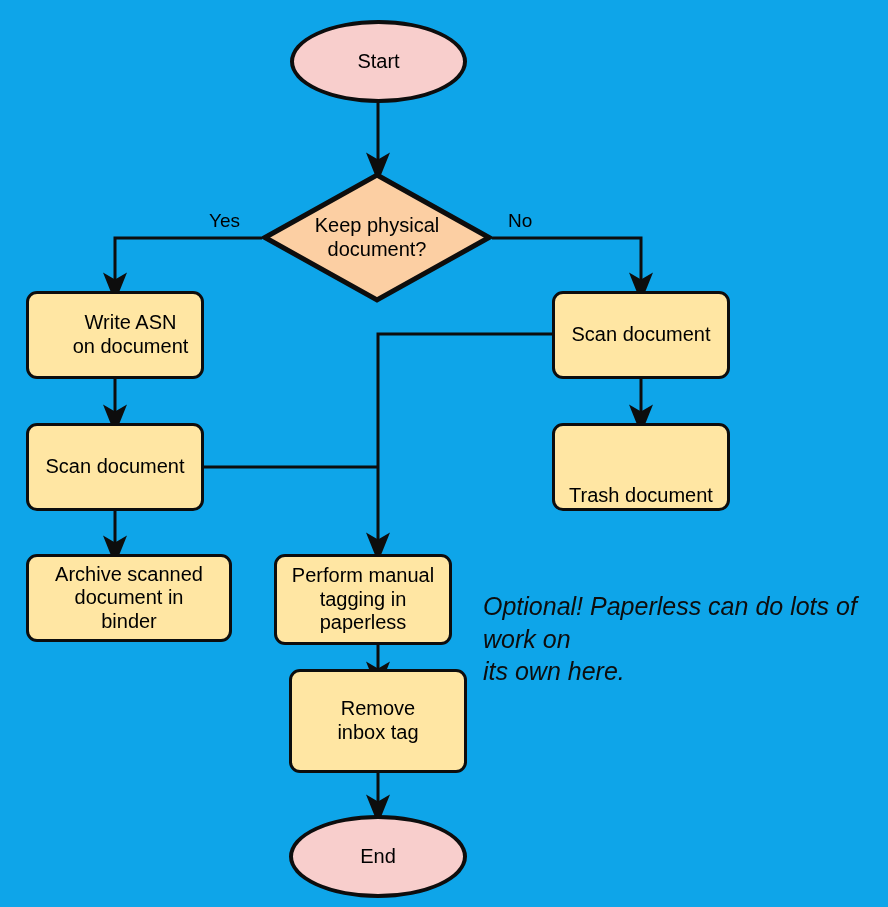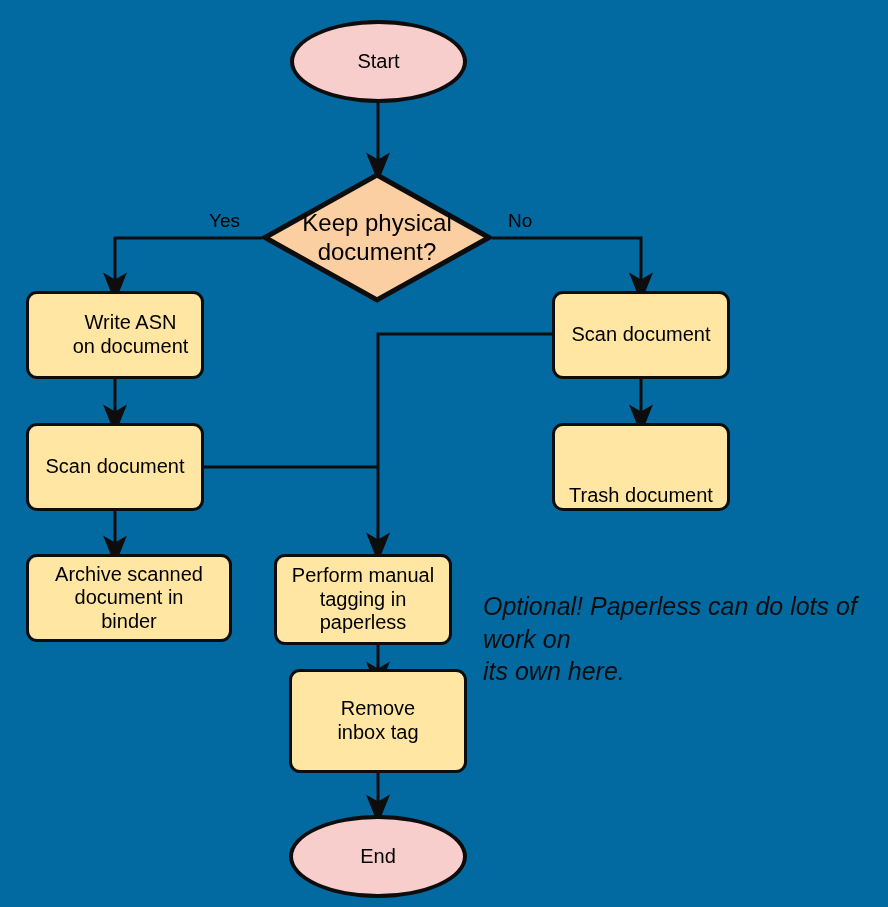--- a/index.html
+++ b/index.html
@@ -1,23 +1,23 @@
 <!DOCTYPE html>
 <html><head>
 <meta charset="utf-8">
 <title>Paperless document workflow flowchart</title>
 <style>
   html,body{margin:0;padding:0;background:#ffffff;}
   body{width:888px;height:907px;font-family:"Liberation Sans",sans-serif;overflow:hidden;}
-  #canvas{position:relative;width:888px;height:907px;background:#0369a1;}
+  #canvas{position:relative;width:888px;height:907px;background:#0ea5e9;}
   #edges{position:absolute;left:0;top:0;width:888px;height:907px;}
   .node{position:absolute;box-sizing:border-box;display:flex;align-items:center;justify-content:center;text-align:center;color:#000;line-height:1.18;z-index:2;}
   .process{border:3px solid #0d0d0d;border-radius:11px;background:#ffe6a3;font-size:20px;}
   .terminal{border:4px solid #0d0d0d;border-radius:50%;background:#f8cecc;font-size:20px;}
-  .diamond{background:transparent;font-size:24px;z-index:2;}
+  .diamond{background:transparent;font-size:20px;z-index:2;}
   .diamond .dshape{position:absolute;left:0;top:0;width:100%;height:100%;}
   .diamond .dlabel{position:relative;z-index:3;width:72%;}
   .edge-label{position:absolute;font-size:19px;color:#000;z-index:3;background:transparent;}
   .note{position:absolute;font-size:25px;font-style:italic;color:#0d0d0d;line-height:1.3;z-index:3;}
   .nl{display:block;}
 </style>
 </head>
 <body>
 
 <div id="canvas">

